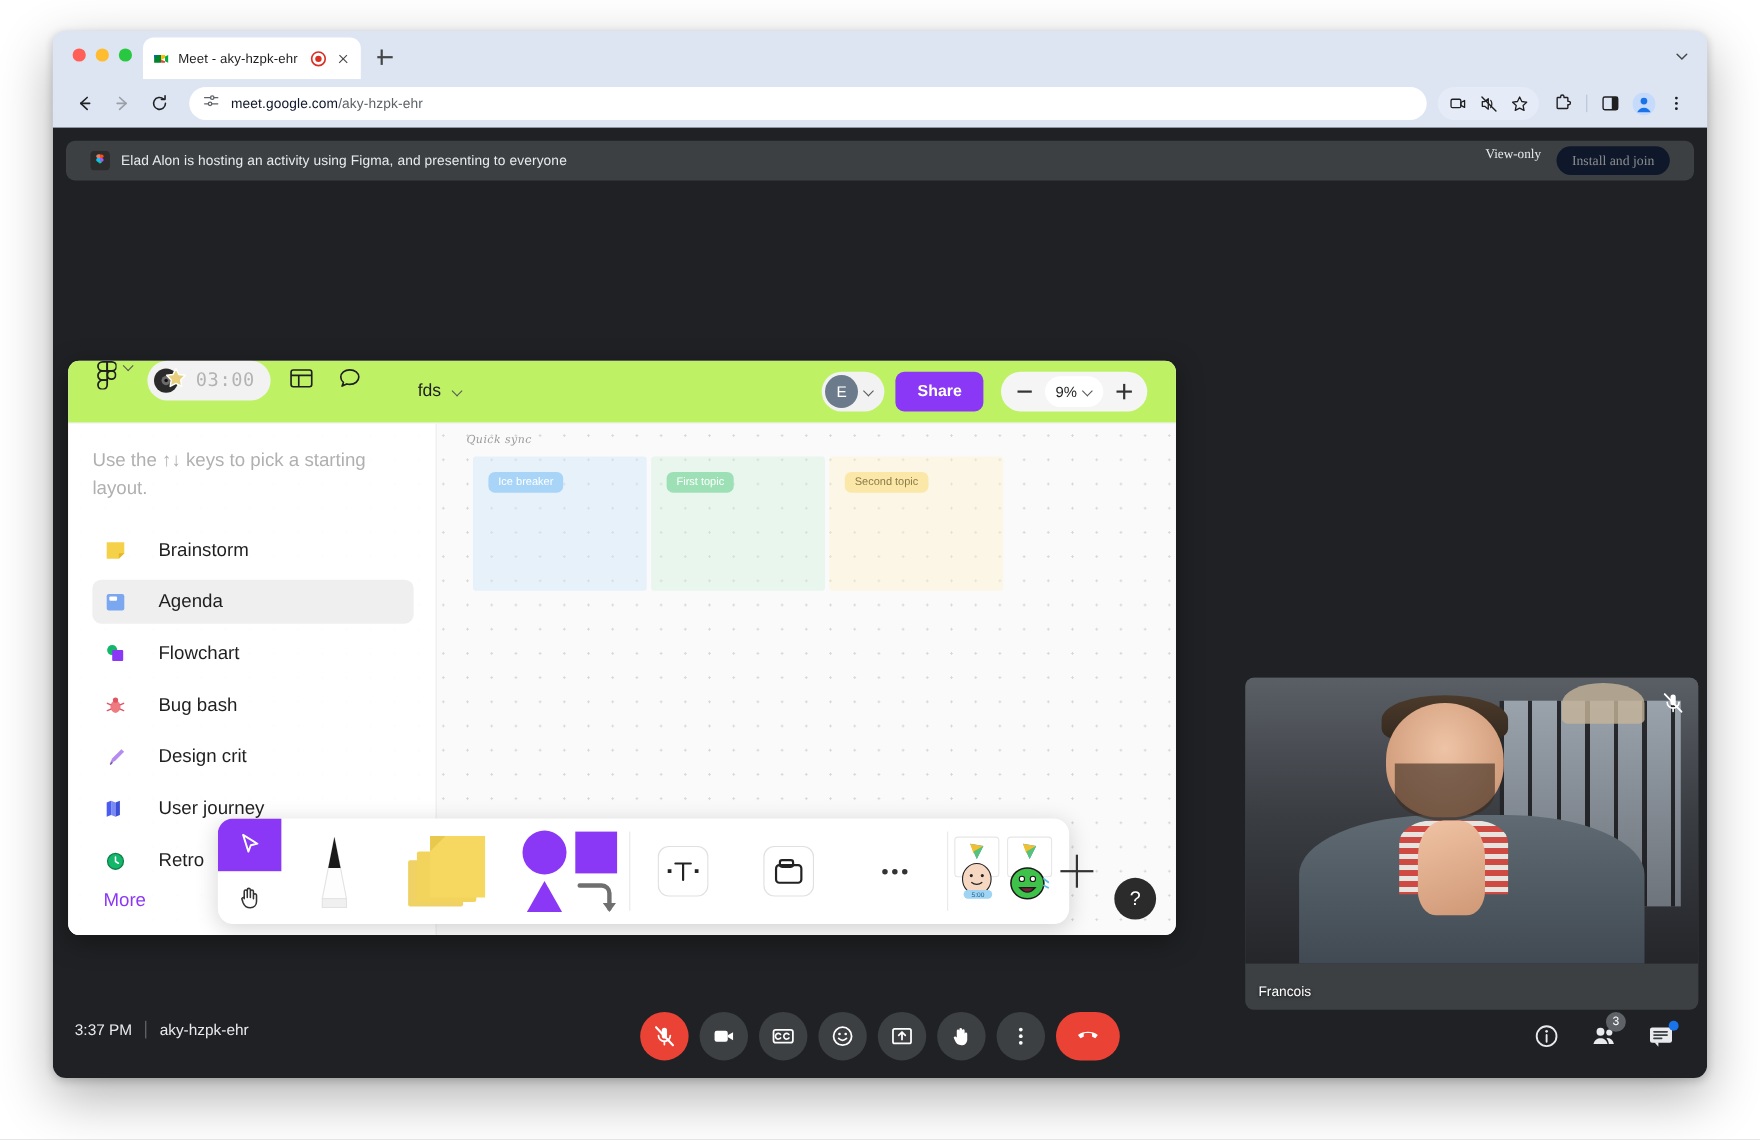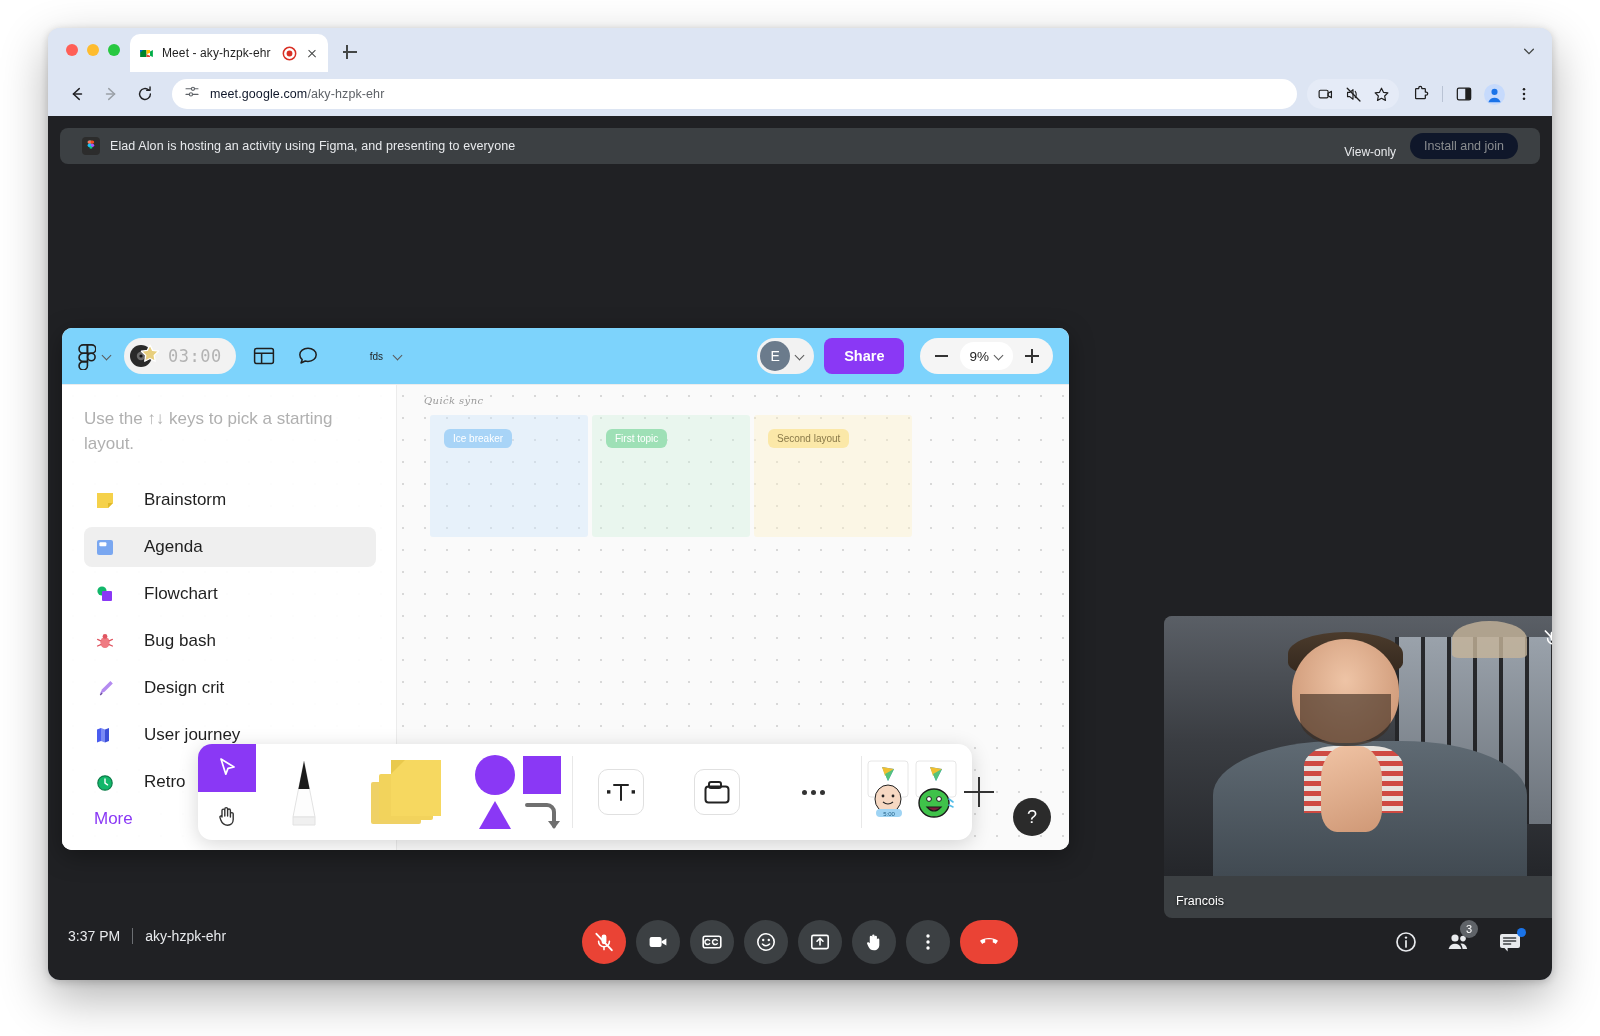--- a/index.html
+++ b/index.html
@@ -90,39 +90,39 @@
   }
 
   
   .notif {
     position: absolute; left: 12px; top: 12px; right: 12px; height: 36px;
     background: #3c4043; border-radius: 8px;
     display: flex; align-items: center; padding: 0 22px;
   }
   .notif-figma { width: 18px; height: 18px; position: relative; margin-right: 10px; }
   .notif-text { color: #e8eaed; font-size: 12.5px; letter-spacing: .1px; }
-  .notif-right { margin-left: auto; display: flex; align-items: flex-end; gap: 14px; }
+  .notif-right { margin-left: auto; display: flex; align-items: flex-start; gap: 14px; font-family: Liberation Serif, serif; }
   .viewonly { color: #e8eaed; font-size: 12px; }
   .installjoin {
     background: #0f172a; color: #8a8d90; font-size: 12.5px;
     border: none; border-radius: 16px; height: 26px; padding: 0 14px;
     font-family: inherit;
   }
 
   
   .figma {
     position: absolute; left: 14px; top: 212px;
     width: 1007px; height: 522px;
     background: #ffffff; border-radius: 10px;
     box-shadow: 0 6px 24px rgba(0,0,0,0.35);
     overflow: hidden;
   }
   .fig-toolbar {
-    height: 56px; display: flex; align-items: center; padding: 0 16px;
-    background:#7dd3fc; position: relative; z-index: 4;
+    height: 56px; display: flex; padding: 0 26px;
+    background:#bef264; position: relative; z-index: 4;
   }
   .fig-logo { width: 20px; height: 24px; position: relative; margin-right: 4px; }
   .chev { width: 10px; height: 10px; position: relative; }
   .chev::after {
     content:''; position:absolute; left:1px; top:1px; width:6px; height:6px;
     border-right: 1.5px solid #5a5a5a; border-bottom: 1.5px solid #5a5a5a;
     transform: rotate(45deg);
   }
   .timer {
     display: flex; align-items: center; gap: 6px;
@@ -130,21 +130,21 @@
     padding: 3px 14px 3px 4px; margin-left: 12px;
   }
   .timer-badge { width: 34px; height: 30px; position: relative; }
   .timer-text {
     font-family: "DejaVu Sans Mono", monospace; font-size: 17px; color: #b3b3b3;
     letter-spacing: .5px;
   }
   .tb-icon { width: 32px; height: 32px; margin-left: 12px; position: relative;
              display:flex;align-items:center;justify-content:center; }
   .fig-filename { margin-left: 46px; display: flex; align-items: center; gap: 10px; }
-  .fname { font-size: 10px; color: #1f1f1f; }
+  .fname { font-size: 16px; color: #1f1f1f; }
   .fig-right { margin-left: auto; display: flex; align-items: center; gap: 10px; }
   .avatar-wrap {
     display:flex; align-items:center; gap: 5px; background: #f2f2f2;
     border-radius: 18px; padding: 3px 9px 3px 3px;
   }
   .avatar {
     width: 30px; height: 30px; border-radius: 50%; background: #6b7b8c;
     color: #fff; font-size: 14px; display: flex; align-items: center; justify-content: center;
   }
   .share-btn {
@@ -242,21 +242,21 @@
     border-radius: 50%; background: #2b2b2b; color: #fff; font-size: 18px;
     display: flex; align-items: center; justify-content: center; z-index: 6;
   }
 
   
   .tile {
     position: absolute; border-radius: 8px; overflow: hidden;
   }
   .tile1 { left: 1084px; top: 180px; width: 376px; height: 313px;
            border: 3px solid #6ba7ef; }
-  .tile2 { left: 1084px; top: 500px; width: 412px; height: 302px; background: #3c4043; margin-left: 32px; }
+  .tile2 { left: 1084px; top: 500px; width: 412px; height: 302px; background: #3c4043; }
   .tile-name {
     position: absolute; left: 12px; bottom: 10px; color: #fff; font-size: 12.5px;
     text-shadow: 0 1px 3px rgba(0,0,0,0.7); z-index: 3;
   }
   .speak-badge {
     position: absolute; right: 10px; top: 10px; width: 26px; height: 26px;
     border-radius: 50%; background: #1a73e8; display:flex; align-items:center;
     justify-content:center; gap: 2px; z-index: 3;
   }
   .speak-badge i { width: 2.6px; background: #fff; border-radius: 2px; display:block; }
@@ -650,21 +650,21 @@
           <div class="board-area">
             <div class="board-title">Quick sync</div>
 
             <div class="col c1">
               <span class="chip b">Ice breaker</span>
             </div>
             <div class="col c2">
               <span class="chip g">First topic</span>
             </div>
             <div class="col c3">
-              <span class="chip y">Second layout</span>
+              <span class="chip y">Second topic</span>
             </div>
           </div>
 
           <div class="fig-tools">
             <div class="tool-sel">
               <div class="half on">
                 <svg width="26" height="26" viewBox="0 0 26 26">
                     <path d="M7 4l13 8-6 1.4-2.2 5.8z" fill="none" stroke="#fff" stroke-width="1.7" stroke-linejoin="round"></path>
                   </svg>
               </div>

